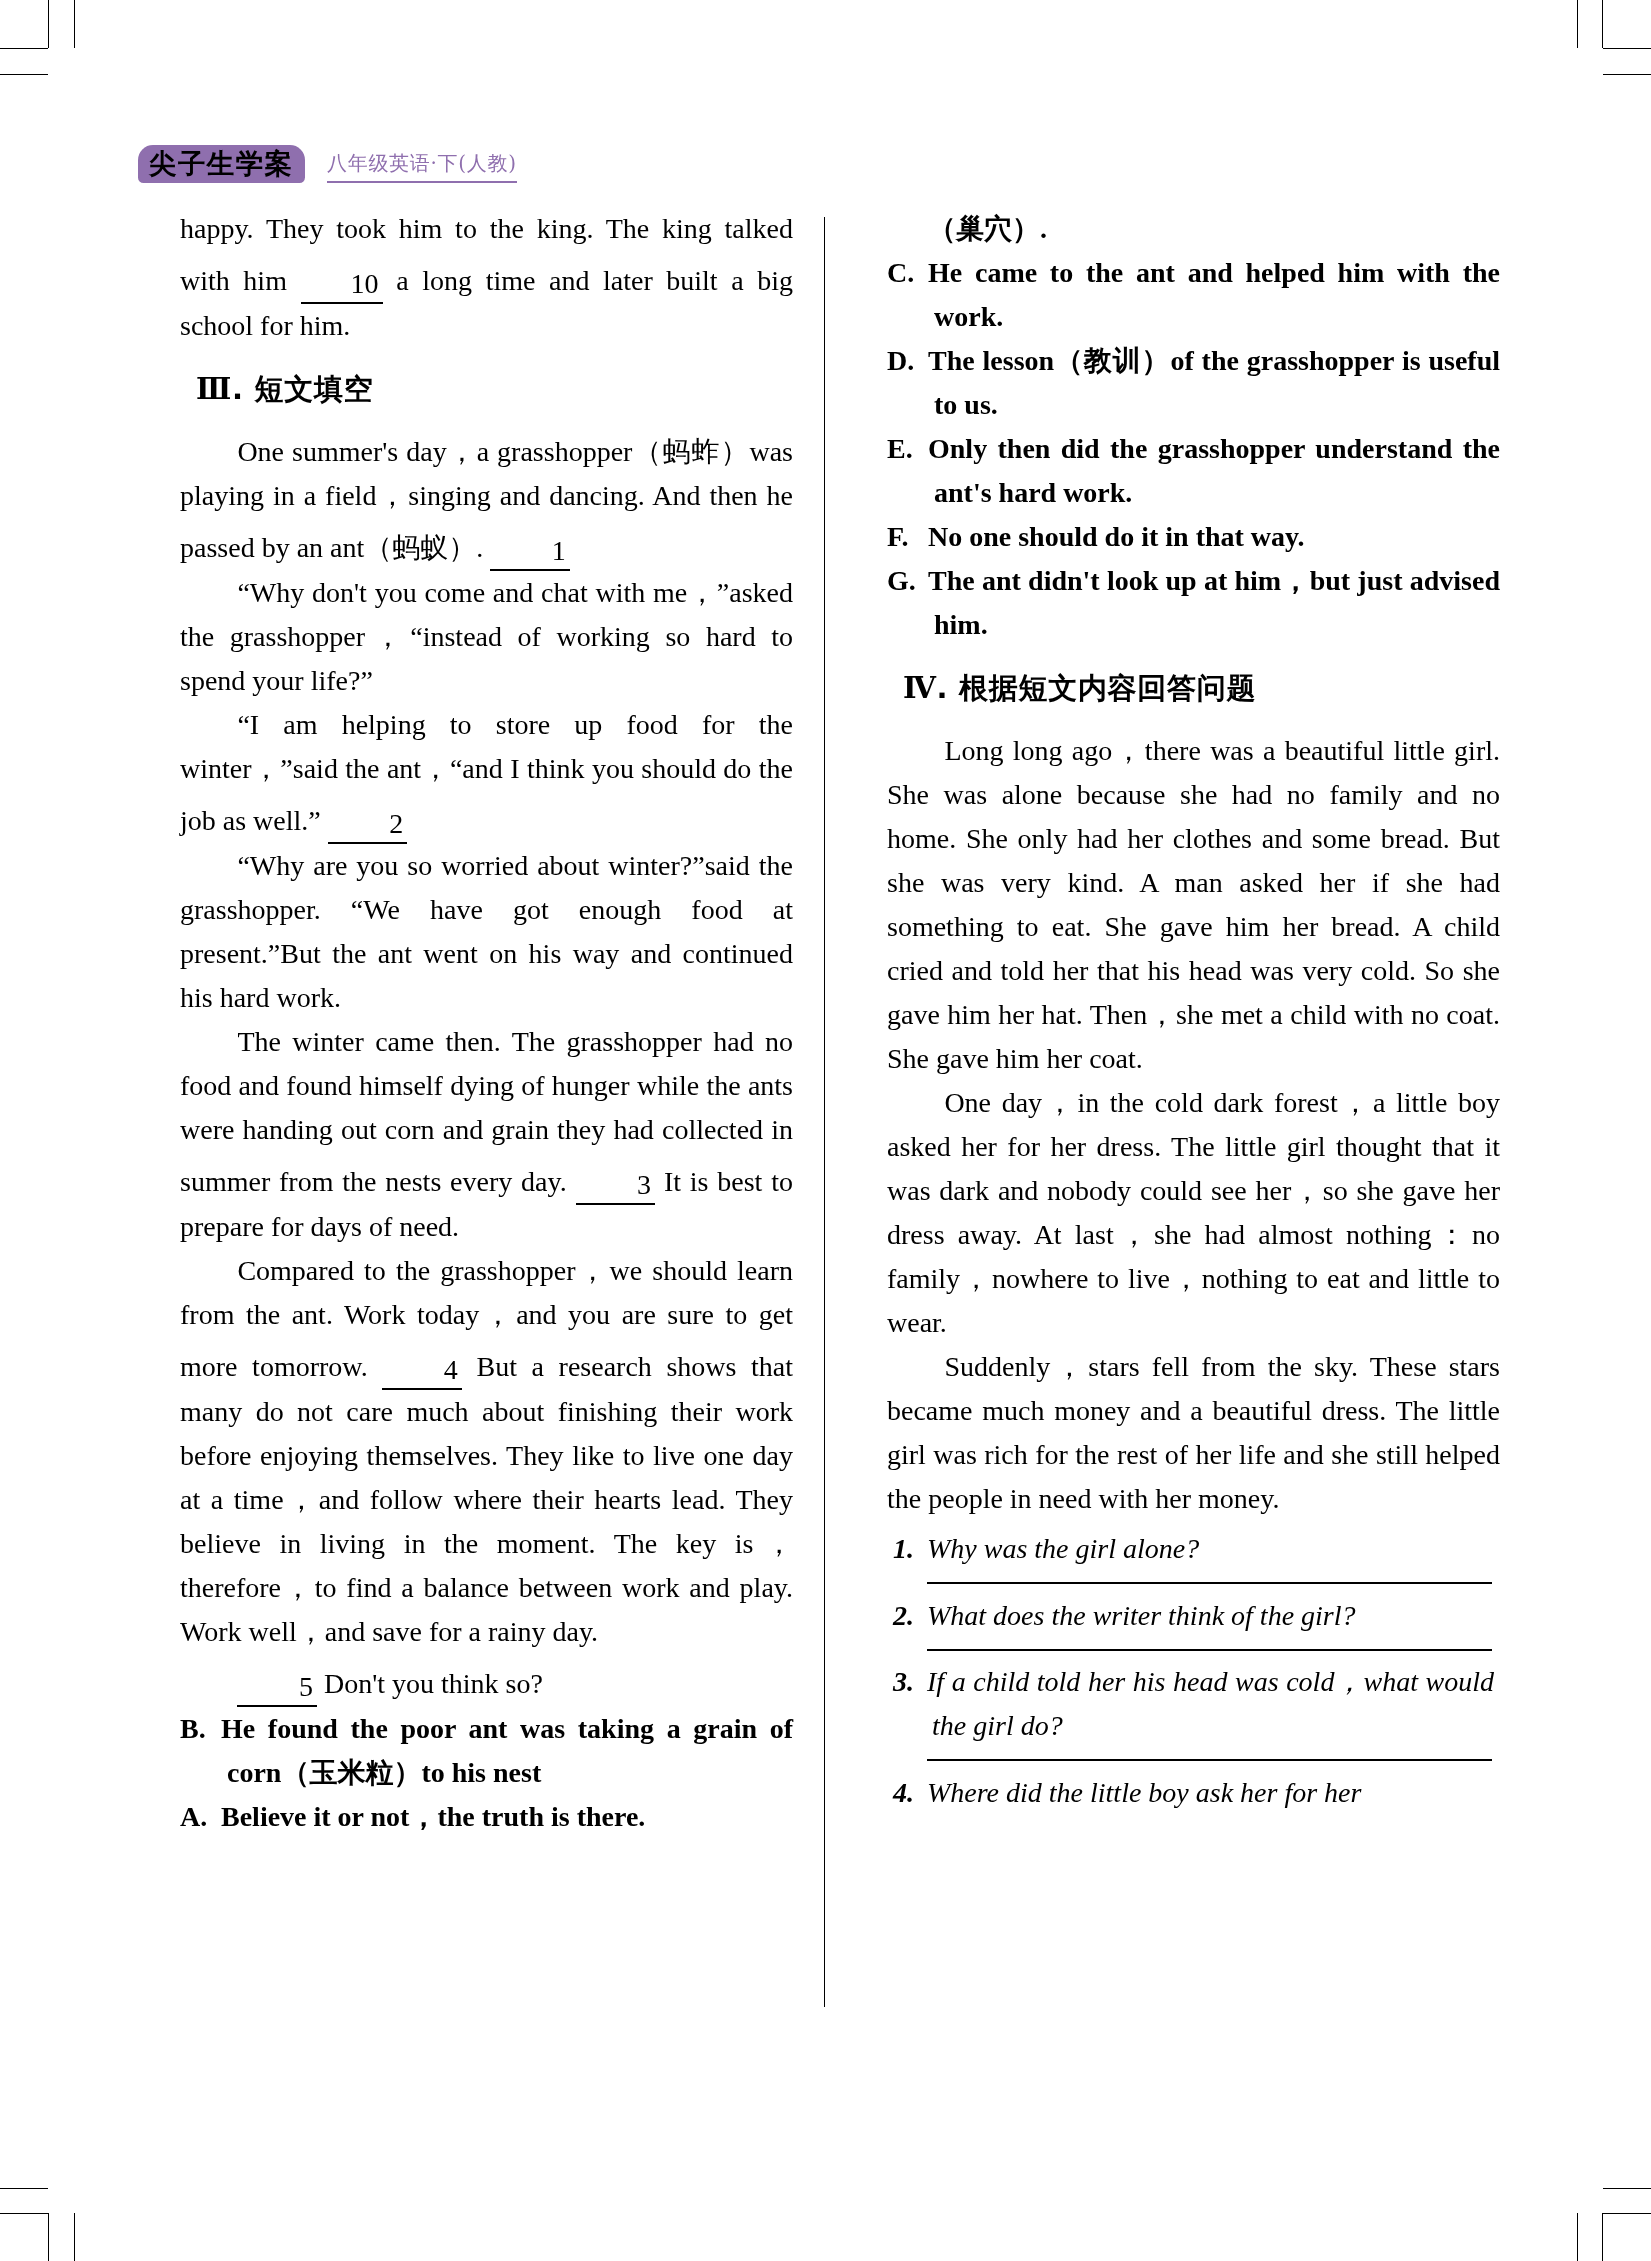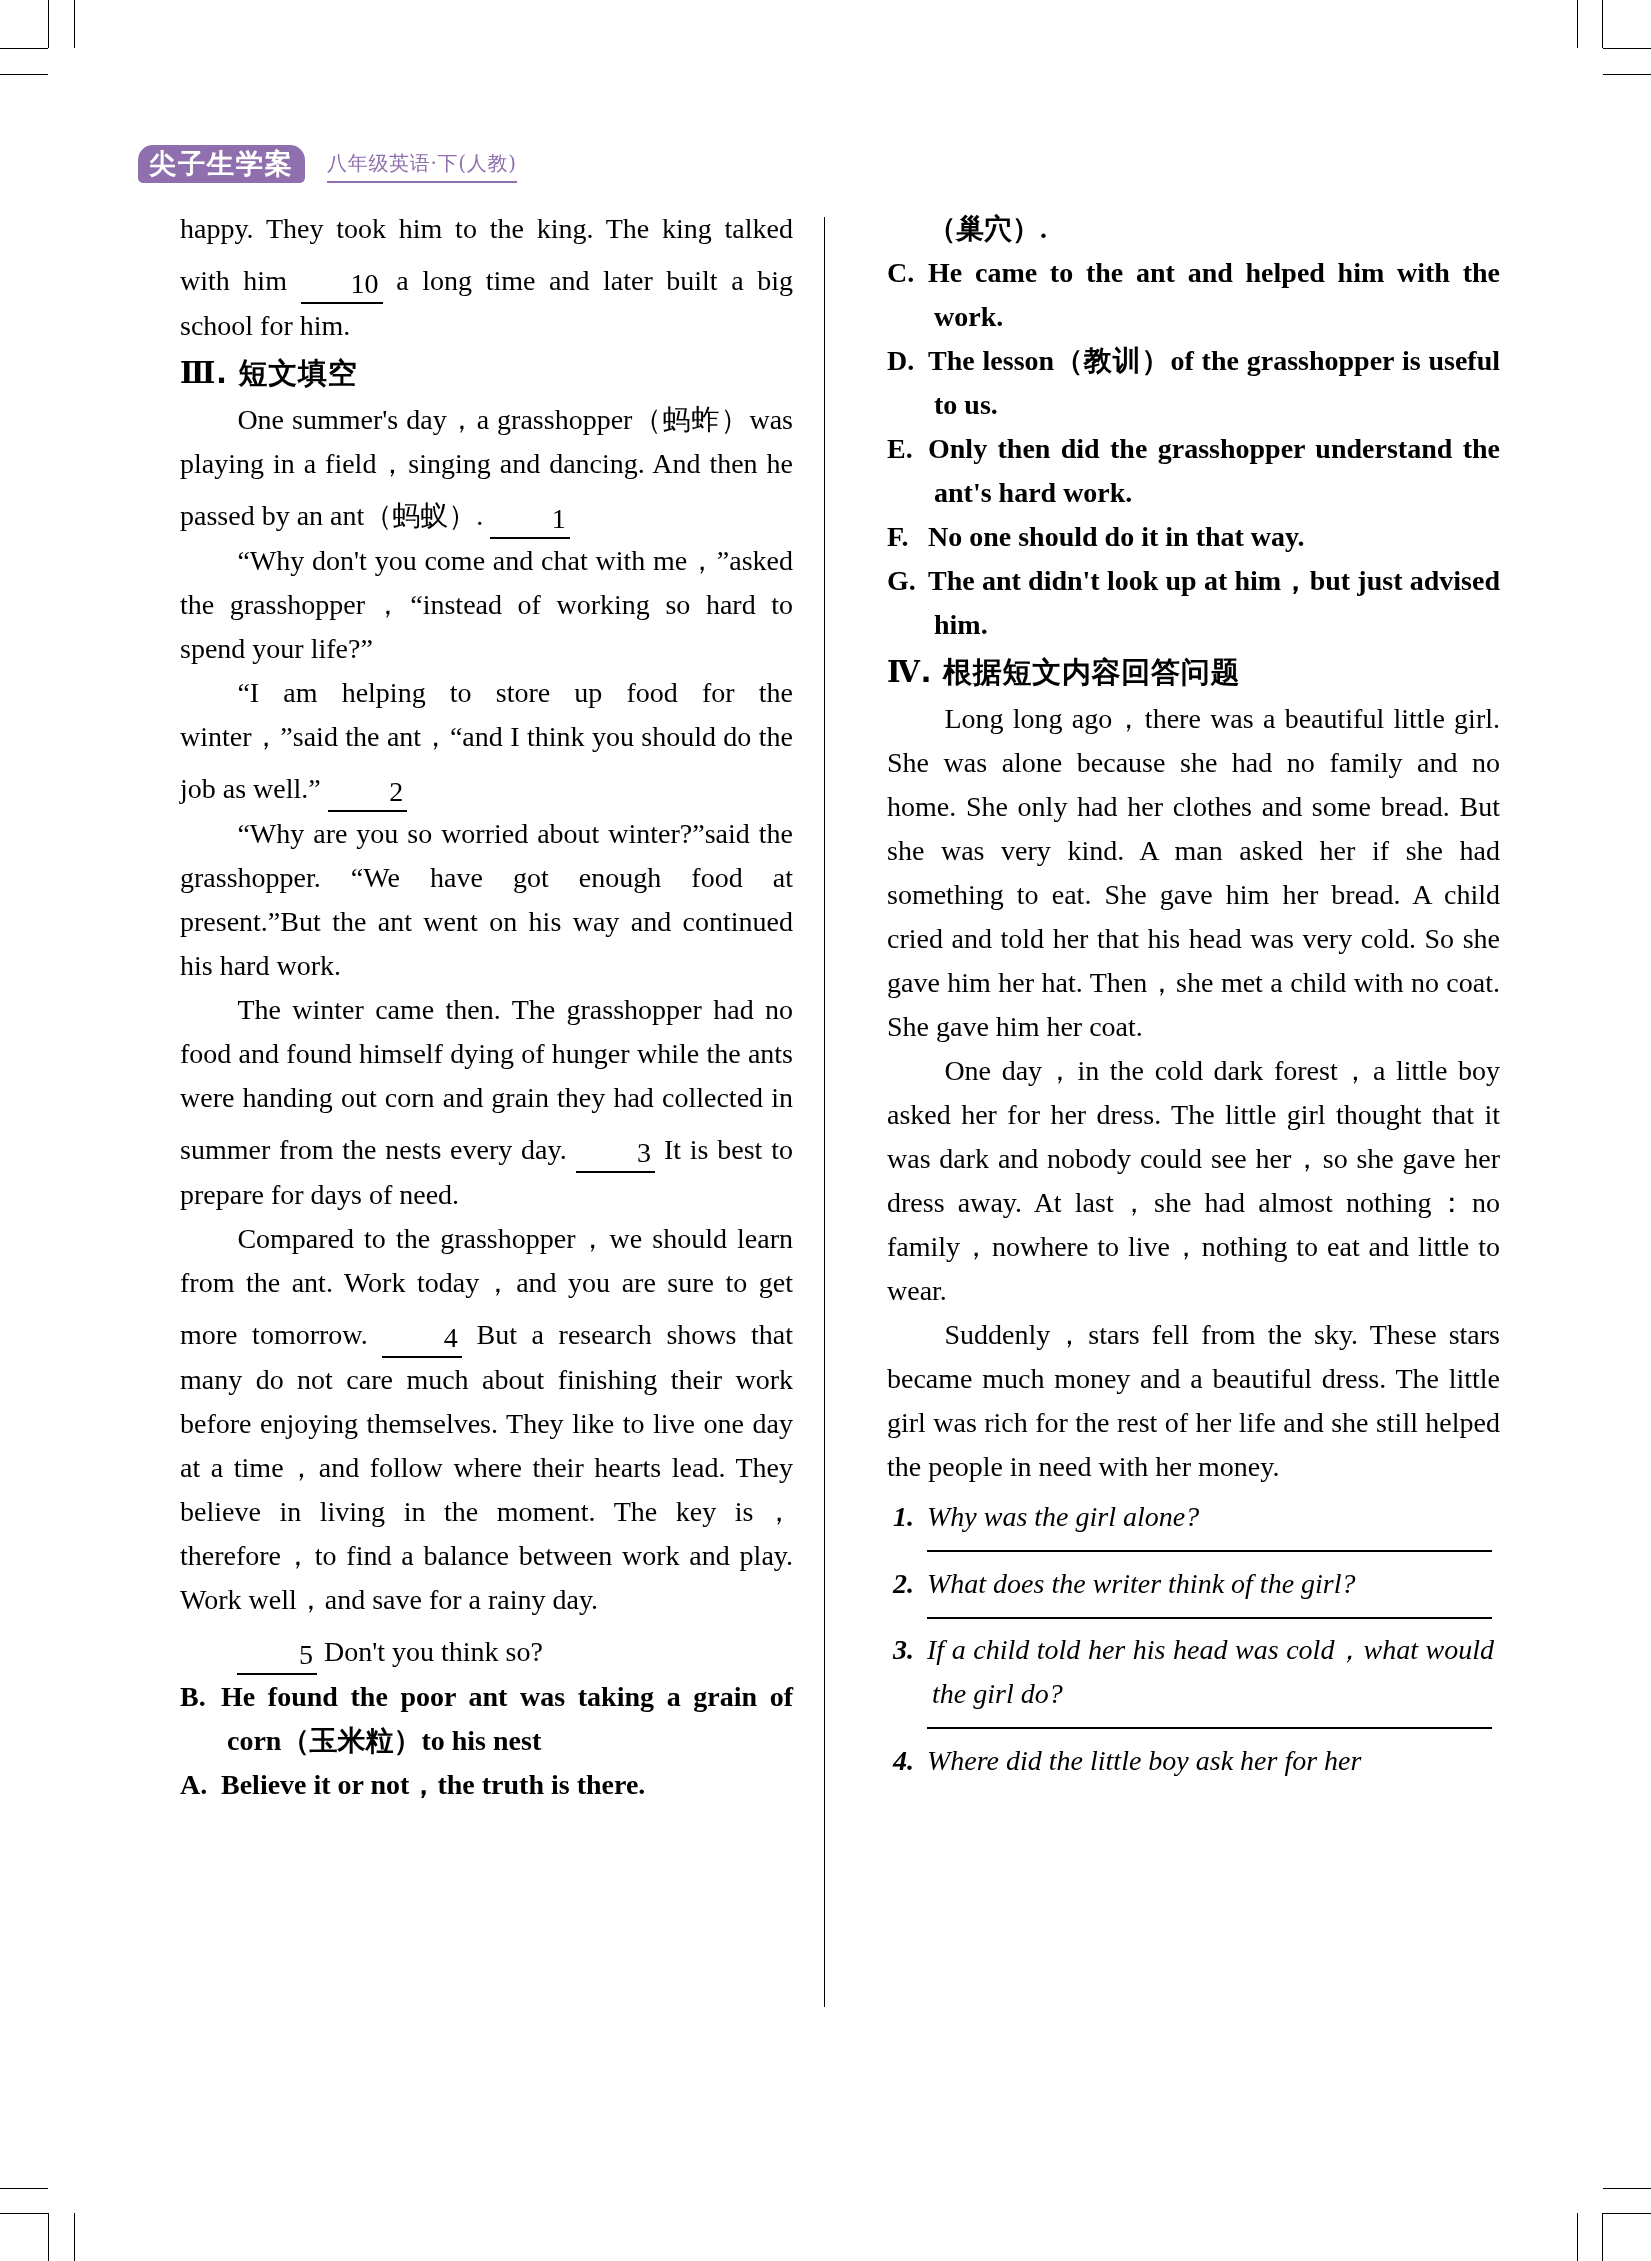--- a/index.html
+++ b/index.html
@@ -14,21 +14,21 @@
   .cm-v{width:1.4px;}
   .cm-h{height:1.4px;}
 
   
   .header{
     position:absolute;left:138px;top:131px;width:1308px;height:62px;
   }
   .brand-badge{
     position:absolute;left:0;top:13.8px;
     background:#8f6fae;
-    color:#ffffff;
+    color:#000000;
     border-radius:15px 15px 5.5px 5.5px;
     padding:4.1px 11px 5.5px 11px;
     font-size:27.5px;
     font-weight:bold;
     letter-spacing:1.4px;
     font-family:"DejaVu Sans","Liberation Sans",sans-serif;
     line-height:1.05;
     white-space:nowrap;
   }
   .brand-sub{
@@ -75,21 +75,21 @@
     line-height:36px;
     vertical-align:-2.8px;
     margin-top:15px;
   }
   .blank.w-lg{min-width:74px;}
   .blank.w-md{min-width:63px;}
   .blank.w-sm{min-width:37px;}
 
   
   .sec-head{
-    margin:0;
+    margin:16px;
     font-weight:bold;
     font-size:29px;
     line-height:50px;
     letter-spacing:0.7px;
     text-align:left;
     font-family:"DejaVu Sans","Liberation Sans",sans-serif;
   }
   .sec-head .rn{font-family:"DejaVu Serif","Liberation Serif",serif;}
 
   

